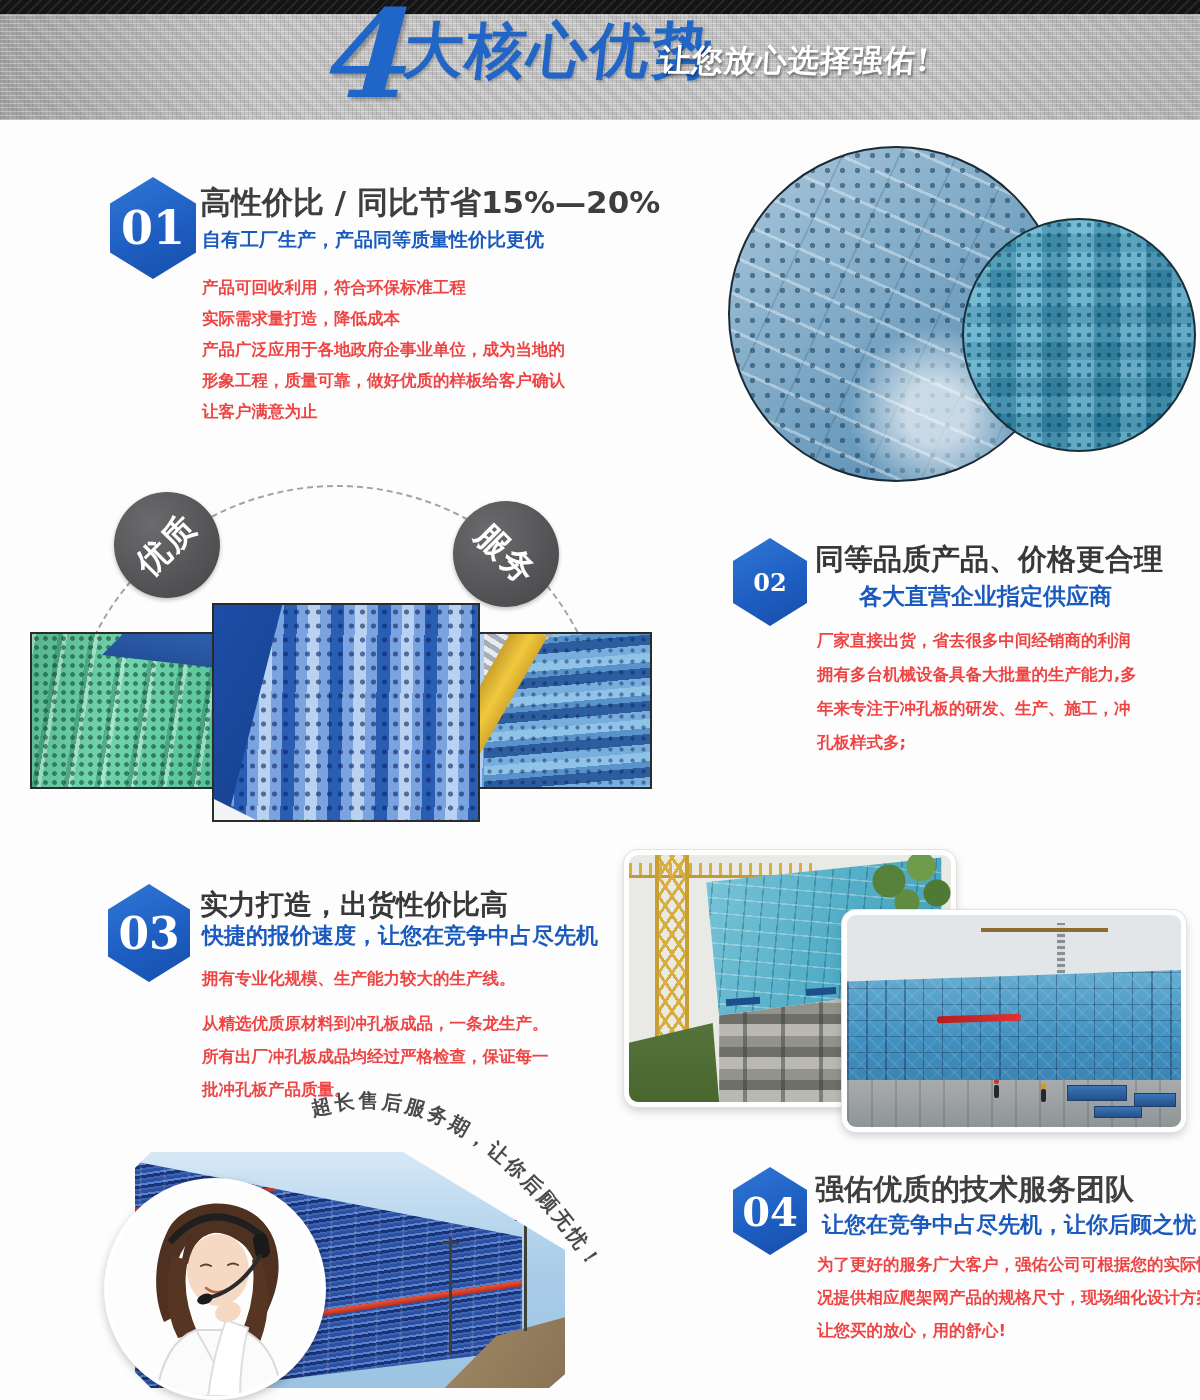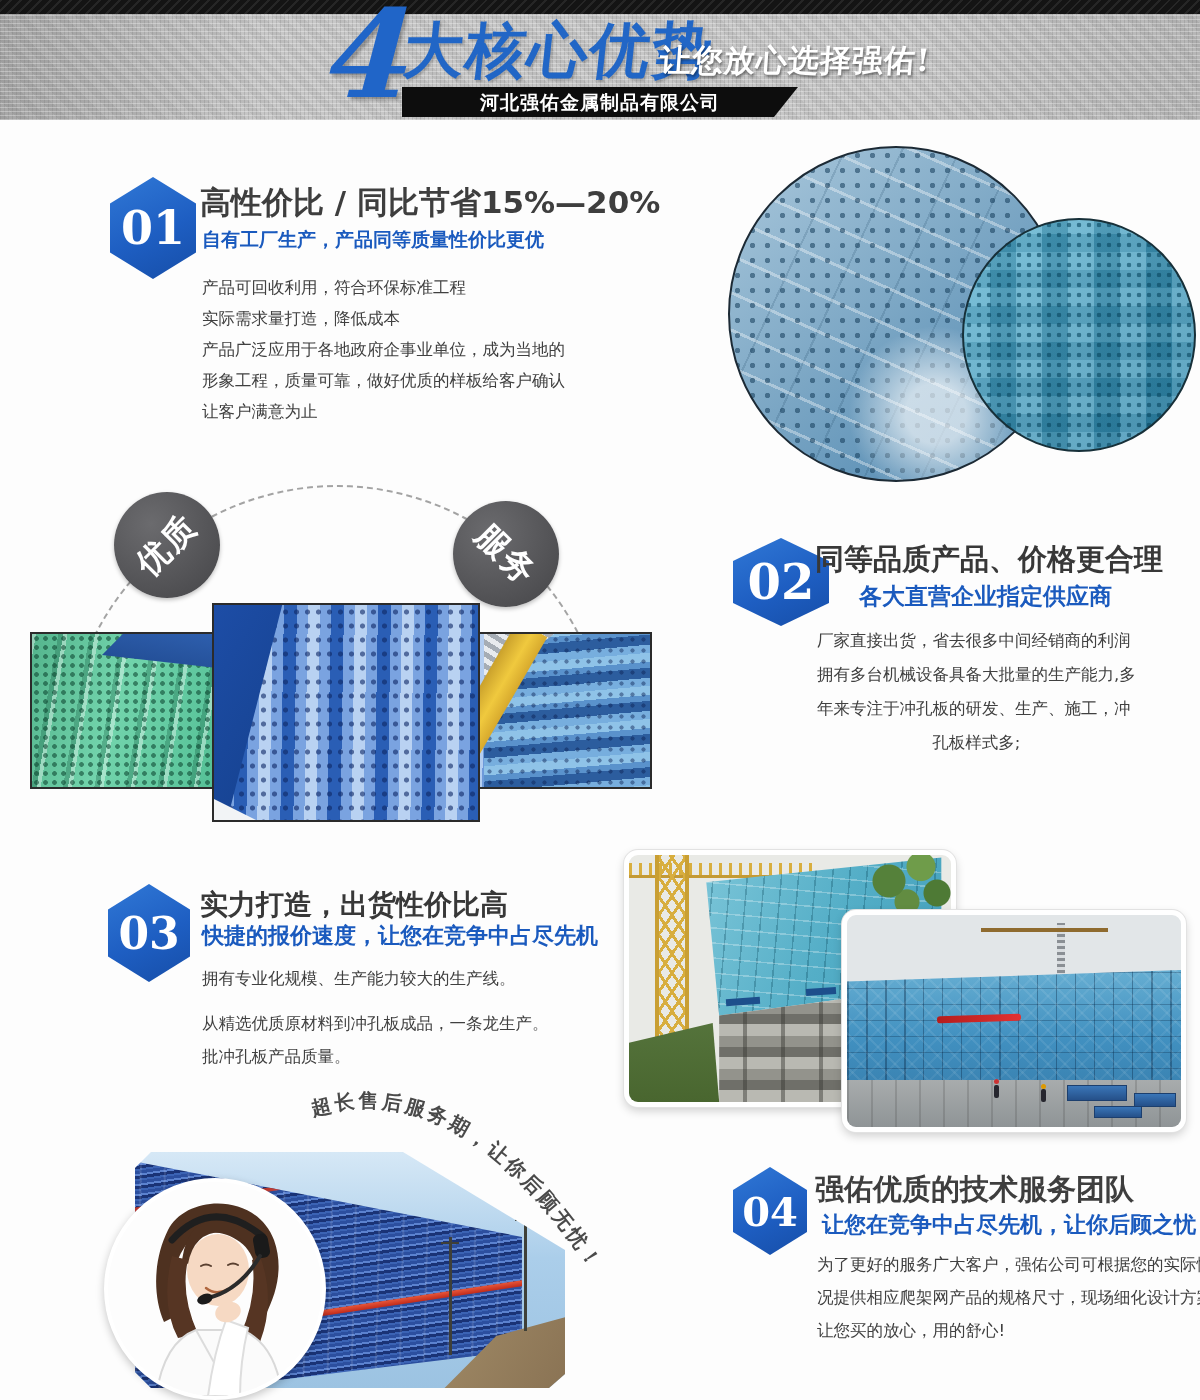--- a/index.html
+++ b/index.html
@@ -29,21 +29,21 @@
 
   
   .hex{clip-path:polygon(50% 0,100% 26%,100% 74%,50% 100%,0 74%,0 26%);
     background:linear-gradient(155deg,#3078d6 0%,#1e5ec2 55%,#164ea8 100%);
     color:#fff;display:flex;align-items:center;justify-content:center;
     font-family:"DejaVu Serif","Liberation Serif",serif;font-weight:bold;}
 
   .t-sans{font-weight:bold;color:#3e3e3e;}
   .t-serif{font-family:"DejaVu Serif","Liberation Serif",serif;font-weight:bold;color:#383838;}
   .t-sub{font-family:"DejaVu Serif","Liberation Serif",serif;font-weight:bold;color:#1a5abe;}
-  .body-line{color:#404040;font-size:16.5px;white-space:nowrap;}
+  .body-line{color:#ef4444;font-size:16.5px;white-space:nowrap;font-weight:bold;}
 
   
   #quality-zone{left:40px;top:448px;width:620px;height:341px;overflow:hidden;z-index:1;}
   .dash-arc{left:25px;top:37px;width:540px;height:540px;border:2px dashed #a3a3a3;border-radius:50%;}
   .gray-circle{border-radius:50%;background:radial-gradient(circle at 35% 30%,#6b6b6e,#4d4d50 78%);
     color:#fff;font-weight:bold;display:flex;align-items:center;justify-content:center;z-index:2;
     box-shadow:0 2px 4px rgba(0,0,0,.25);}
   .gc-center{left:269px;top:426px;width:122px;height:122px;font-size:36px;letter-spacing:5px;}
   .gc-left{left:114px;top:492px;width:106px;height:106px;font-size:33px;letter-spacing:2px;}
   .gc-right{left:453px;top:501px;width:106px;height:106px;font-size:33px;letter-spacing:2px;}
@@ -182,21 +182,20 @@
 </head>
 <body>
 
 <div id="page">
 
   <div class="abs top-strip"></div>
   <div class="abs header-band"></div>
   <div class="abs big-four">4</div>
   <div class="abs headline serif">大核心优势</div>
   <div class="abs tagline serif">让您放心选择强佑!</div>
-  <div class="abs company-banner">河北强佑金属制品有限公司</div>
 
   <div class="abs hex" style="left:110px;top:177px;width:86px;height:102px;font-size:46px;">01</div>
   <div class="abs t-sans" style="left:200px;top:182px;font-size:31px;">高性价比 / 同比节省15%—20%</div>
   <div class="abs t-sub" style="left:202px;top:227px;font-size:19px;">自有工厂生产，产品同等质量性价比更优</div>
   <div class="abs sec-body" style="left:202px;top:272px;">
     <div class="body-line">产品可回收利用，符合环保标准工程</div>
     <div class="body-line">实际需求量打造，降低成本</div>
     <div class="body-line">产品广泛应用于各地政府企事业单位，成为当地的</div>
     <div class="body-line">形象工程，质量可靠，做好优质的样板给客户确认</div>
     <div class="body-line">让客户满意为止</div>
@@ -221,36 +220,37 @@
     <div class="abs seg-mid"></div>
     <div class="abs seg-right"></div>
     <div class="abs seg-right-silver"></div>
     <div class="abs seg-right-yellow"></div>
   </div>
   <div class="abs strip-center">
     <div class="abs strip-center-dark"></div>
     <div class="abs strip-center-white"></div>
   </div>
 
-  <div class="abs hex" style="left:733px;top:538px;width:96px;height:88px;font-size:48px;">02</div>
+  <div class="abs hex" style="left:733px;top:538px;width:74px;height:88px;font-size:24px;">02</div>
   <div class="abs t-serif" style="left:815px;top:540px;font-size:29px;">同等品质产品、价格更合理</div>
   <div class="abs t-sub" style="left:817px;top:581px;font-size:23px;margin-left:42px;">各大直营企业指定供应商</div>
   <div class="abs sec-body" style="left:817px;top:624px;">
     <div class="body-line" style="line-height:34px;">厂家直接出货，省去很多中间经销商的利润</div>
     <div class="body-line" style="line-height:34px;">拥有多台机械设备具备大批量的生产能力,多</div>
     <div class="body-line" style="line-height:34px;">年来专注于冲孔板的研发、生产、施工，冲</div>
-    <div class="body-line" style="line-height:34px;text-align:center;">孔板样式多;</div>
+    <div class="body-line" style="line-height:34px;">孔板样式多;</div>
   </div>
 
   <div class="abs hex" style="left:108px;top:884px;width:82px;height:98px;font-size:44px;">03</div>
   <div class="abs t-serif" style="left:200px;top:886px;font-size:28px;">实力打造，出货性价比高</div>
   <div class="abs t-sub" style="left:202px;top:921px;font-size:22px;">快捷的报价速度，让您在竞争中占尽先机</div>
   <div class="abs sec-body" style="left:202px;top:962px;">
     <div class="body-line" style="line-height:33px;">拥有专业化规模、生产能力较大的生产线。</div>
     <div class="body-line" style="line-height:33px;margin-top:12px;">从精选优质原材料到冲孔板成品，一条龙生产。</div>
+    <div class="body-line" style="line-height:33px;">所有出厂冲孔板成品均经过严格检查，保证每一</div>
     <div class="body-line" style="line-height:33px;">批冲孔板产品质量。</div>
   </div>
 
   <div class="abs photo photo-a">
     <div class="abs pa-crane-jib"></div>
     <div class="abs pa-crane-mast"></div>
     <div class="abs pa-mesh">
       <div class="abs pa-mesh-grid"></div>
     </div>
     <div class="abs pa-beam1"></div>

